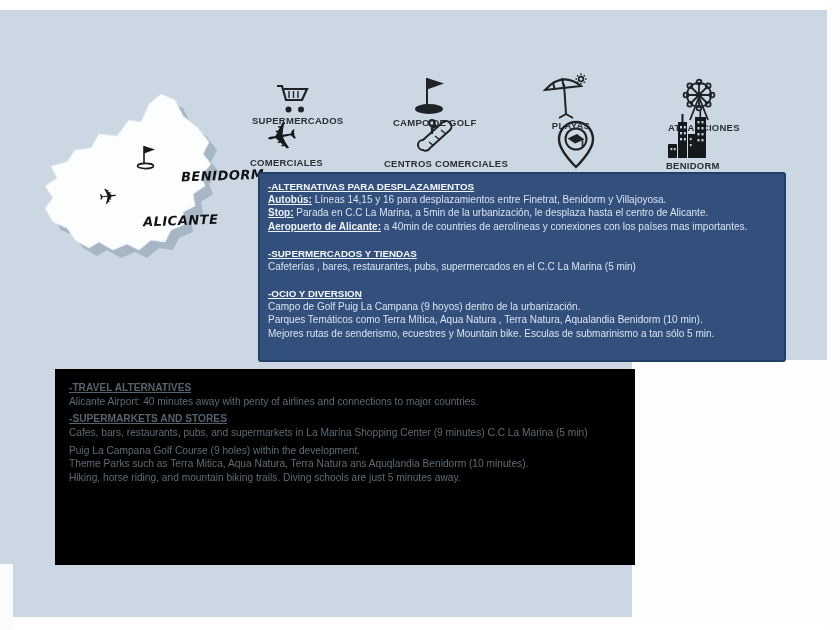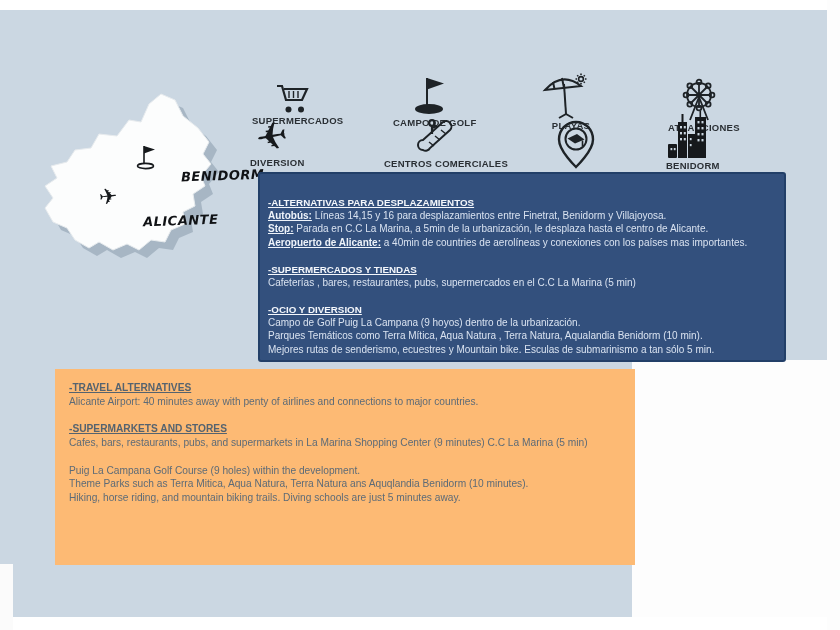--- a/index.html
+++ b/index.html
@@ -37,30 +37,30 @@
   .map-wrap{left:33px;top:92px;width:228px;height:198px;}
   .map-label{position:absolute;font-family:"DejaVu Sans",sans-serif;font-style:italic;font-weight:bold;
              font-size:13px;color:#101215;transform:rotate(-2deg);letter-spacing:.5px;white-space:nowrap;}
   .map-label.benidorm{left:148px;top:76px;}
   .map-label.alicante{left:110px;top:121px;}
   .map-plane{position:absolute;left:66px;top:92px;font-size:22px;color:#16191c;transform:rotate(-6deg);}
   .map-golf{position:absolute;left:103px;top:52px;width:22px;height:24px;}
 
   
   .infobox{left:258px;top:172px;width:528px;height:190px;background:#33507d;border:2px solid #223f68;
-           border-radius:3px;box-sizing:border-box;padding:22px 8px;color:#d9e2f0;}
+           border-radius:3px;box-sizing:border-box;padding:6px 8px;color:#d9e2f0;}
   .infobox .sec + .sec{margin-top:14px;}
   .infobox .sec-head{font-size:9.8px;font-weight:bold;color:#f4f7fc;text-decoration:underline;line-height:13px;}
   .infobox .line{font-size:10px;line-height:13.3px;white-space:nowrap;}
   .infobox .lead{font-weight:bold;text-decoration:underline;color:#eef3fa;}
 
   
-  .enpanel{left:55px;top:369px;width:580px;height:196px;background:#fdba74;box-sizing:border-box;
+  .enpanel{left:55px;top:369px;width:580px;height:196px;background:#000000;box-sizing:border-box;
            padding:12px 10px 12px 14px;color:#5d6b77;}
-  .enpanel .sec + .sec{margin-top:14px;}
+  .enpanel .sec + .sec{margin-top:4px;}
   .enpanel .sec-head{font-size:10.2px;font-weight:bold;text-decoration:underline;line-height:14px;color:#55636f;}
   .enpanel .line{font-size:10.2px;line-height:13.4px;white-space:nowrap;}
 
   svg{display:block;}
 </style>
 </head>
 <body>
 
 <div class="abs bg-blue"></div>
 <div class="abs bg-white-right-block"></div>
@@ -125,21 +125,21 @@
       <path d="M22 19 L13 42 M22 19 L31 42"></path>
     </svg>
   </span>
   <span class="lbl">ATRACCIONES</span>
 </div>
 
 <div class="abs amenity a5">
   <span class="icon" style="width:42px;height:40px;">
     <span class="plane-glyph">✈</span>
   </span>
-  <span class="lbl">DIVERSION</span>
+  <span class="lbl">COMERCIALES</span>
 </div>
 
 <div class="abs amenity a6">
   <span class="icon">
     <svg width="48" height="44" viewBox="0 0 48 44" fill="none" stroke="#1e2327" stroke-width="2.2">
       <path d="M6 36 A5 5 0 0 1 6 26 L26 8 A5 5 0 0 1 33 9 A5 5 0 0 1 33 16 L13 34 A5 5 0 0 1 6 36 Z" stroke-width="2"></path>
       <path d="M12 28 L17 32 M18 22 L23 26 M24 16 L29 20" stroke-width="1.4"></path>
       <circle cx="15" cy="9" r="2.8"></circle>
       <path d="M15 12 V20 M15 14 L20 12"></path>
     </svg>

